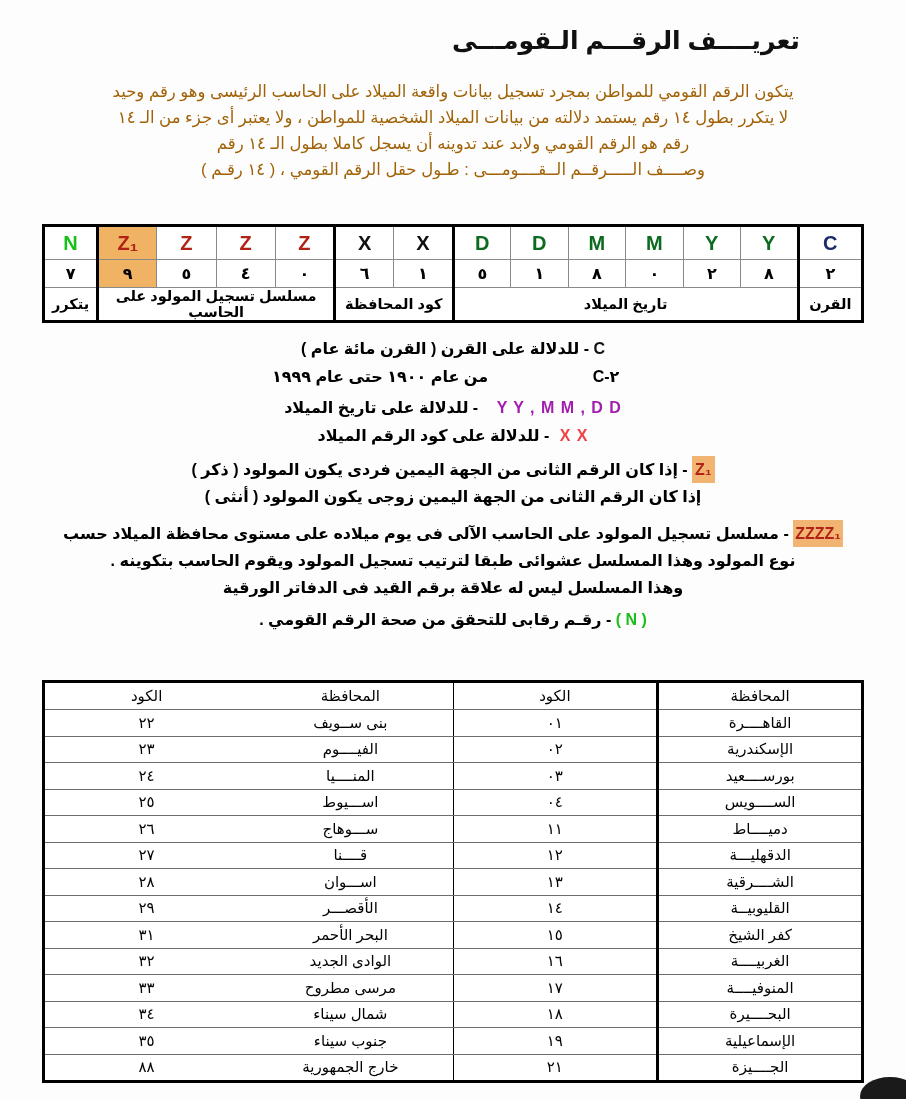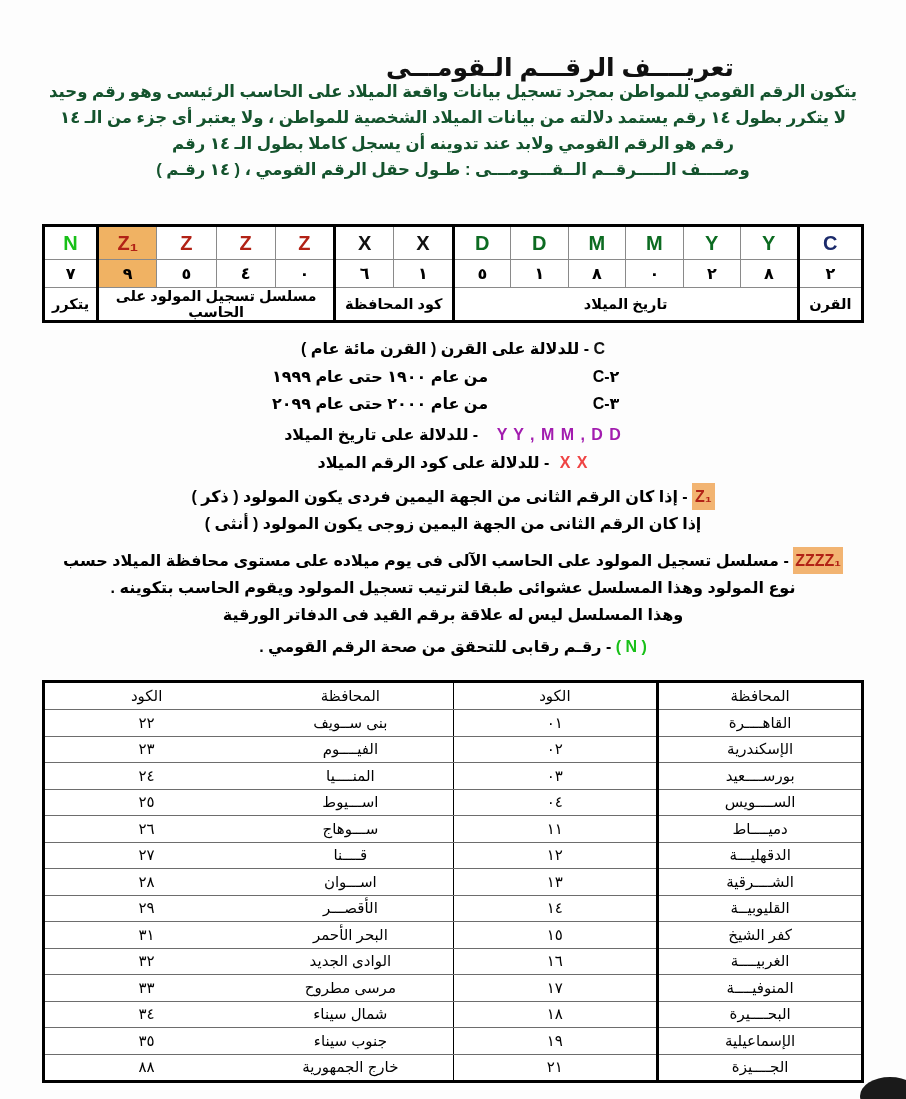--- a/index.html
+++ b/index.html
@@ -21,41 +21,40 @@
     padding: 0;
     background: #fdfdfd;
   }
 
   
   .doc-title {
     position: absolute;
     top: 26px;
     right: 40px;
     width: 480px;
-    text-align: left;
+    text-align: center;
     font-size: 25px;
     font-weight: bold;
     letter-spacing: 0px;
     color: #101010;
     direction: rtl;
-    margin-top: 27px;
   }
 
   
   .intro {
     position: absolute;
     top: 78px;
     right: 40px;
     left: 40px;
     direction: rtl;
     text-align: center;
     font-size: 16.5px;
-    font-weight: bold;
+    font-weight: normal;
     line-height: 26px;
-    color: #14532d;
+    color: #a16207;
   }
   .intro p { margin: 0; }
   .intro p.ln2 { text-align: center; }
   .intro p.ln4 { text-align: center; }
 
   
   .nid-table-wrap {
     position: absolute;
     top: 224px;
     right: 42px;
@@ -266,24 +265,20 @@
     <div class="row r-center">
       <span class="ltr-code c-label">C</span>
       <span>- للدلالة على القرن ( القرن مائة عام )</span>
     </div>
 
     <div class="century-rows">
       <div class="century-line">
         <span class="txt">من عام ١٩٠٠ حتى عام ١٩٩٩</span>
         <span class="code">C-٢</span>
       </div>
-      <div class="century-line">
-        <span class="txt">من عام ٢٠٠٠ حتى عام ٢٠٩٩</span>
-        <span class="code">C-٣</span>
-      </div>
     </div>
 
     <div class="row r-center" style="margin-top:6px;">
       <span class="ltr-code ymd">Y Y , M M , D D</span>
       <span style="margin-right:14px;">- للدلالة على تاريخ الميلاد</span>
     </div>
 
     <div class="row r-center">
       <span class="ltr-code xx">X X</span>
       <span style="margin-right:6px;">- للدلالة على كود الرقم الميلاد</span>

